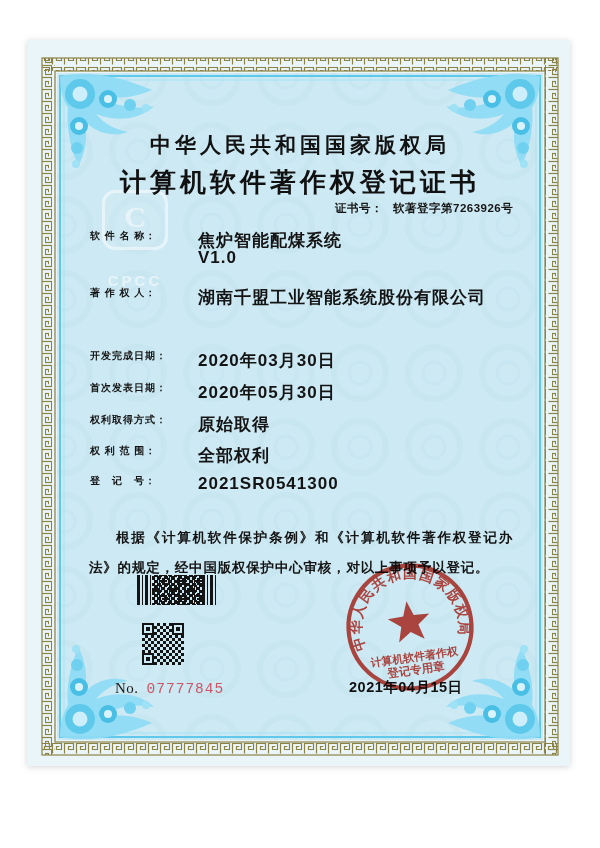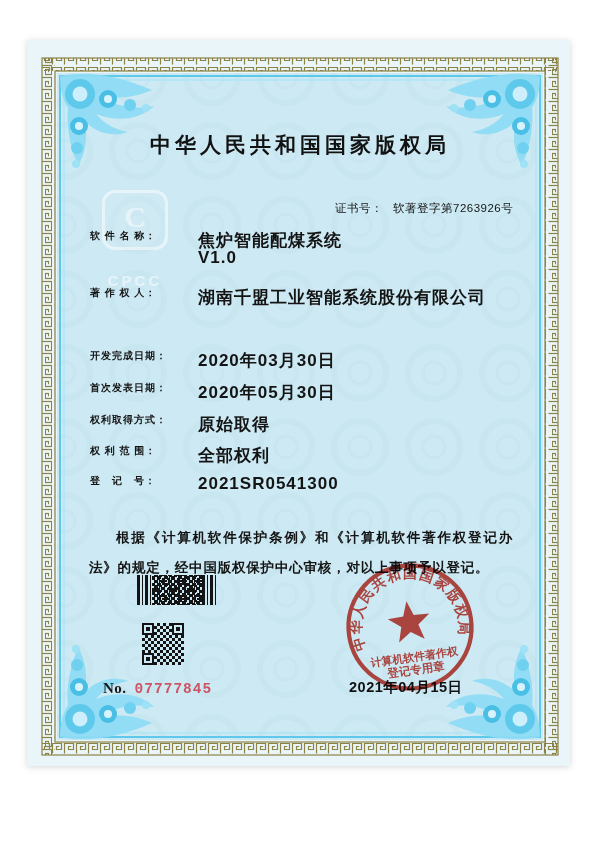--- a/index.html
+++ b/index.html
@@ -19,40 +19,40 @@
     font-family:"Liberation Serif","DejaVu Serif",serif;
     font-size:21px;font-weight:700;letter-spacing:4px;color:#121212;
   }
   .cert-title{
     left:30px;top:125px;width:486px;text-align:center;z-index:5;
     font-family:"Liberation Serif","DejaVu Serif",serif;
     font-size:26px;font-weight:700;letter-spacing:4px;color:#111;
   }
   .cert-no-line{
     left:308px;top:161px;width:180px;z-index:5;
-    font-size:11.5px;font-weight:400;color:#151515;letter-spacing:.5px;white-space:nowrap;
+    font-size:11.5px;font-weight:700;color:#151515;letter-spacing:.5px;white-space:nowrap;
   }
   .cert-no-line .gap{display:inline-block;width:10px;}
   .row-label{
     left:63px;z-index:5;font-size:10px;font-weight:700;color:#141414;
     letter-spacing:1px;white-space:nowrap;
   }
   .row-value{
     left:171px;z-index:5;font-size:17px;font-weight:700;color:#141414;
     letter-spacing:1px;white-space:nowrap;
   }
   .body-par{
     left:62px;top:462px;width:424px;z-index:5;
     font-size:13.5px;font-weight:700;color:#141414;line-height:29.5px;
     text-indent:2em;text-align:justify;letter-spacing:.8px;margin-top:21px;
   }
   .serial-line{
-    left:76px;top:640px;z-index:5;white-space:nowrap;
+    left:88px;top:640px;z-index:5;white-space:nowrap;
     font-family:"Liberation Serif","DejaVu Serif",serif;
-    font-size:15px;color:#1a1a1a;letter-spacing:.5px;font-weight:bold;
+    font-size:15px;color:#1a1a1a;letter-spacing:.5px;
   }
   .serial-line .num{
     font-family:"Liberation Mono","DejaVu Sans Mono",monospace;
     color:#cd5464;margin-left:8px;font-size:14.5px;letter-spacing:1px;
   }
   .issue-date{
     left:322px;top:638px;z-index:5;font-size:14.5px;font-weight:700;color:#111;
     letter-spacing:.5px;white-space:nowrap;
   }
   
@@ -138,20 +138,21 @@
   </svg>
 
   <div class="abs hologram">
     <div class="sq">
       <span>C</span>
     </div>
     <div class="cap">CPCC</div>
   </div>
 
   <div class="abs authority">中华人民共和国国家版权局</div>
+  <div class="abs cert-title">计算机软件著作权登记证书</div>
   <div class="abs cert-no-line">
     <span>证书号：</span><span class="gap"></span><span>软著登字第7263926号</span>
   </div>
 
   <div class="abs row-label" style="top:189px">软 件 名 称：</div>
   <div class="abs row-value" style="top:189px">焦炉智能配煤系统</div>
   <div class="abs row-value" style="top:208px">V1.0</div>
 
   <div class="abs row-label" style="top:246px">著 作 权 人：</div>
   <div class="abs row-value" style="top:246px">湖南千盟工业智能系统股份有限公司</div>

